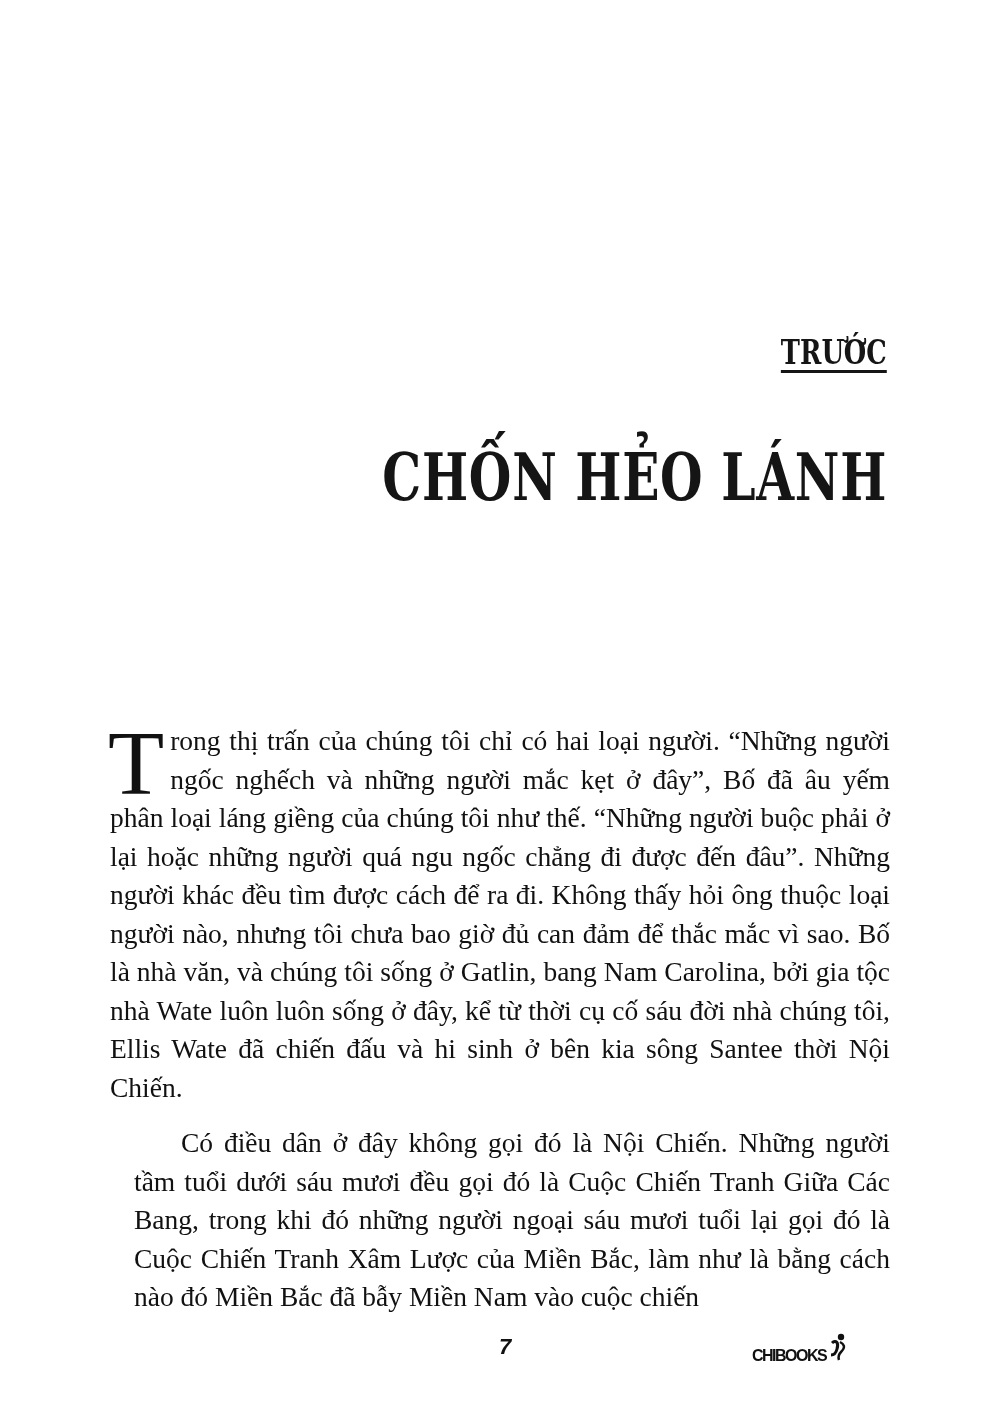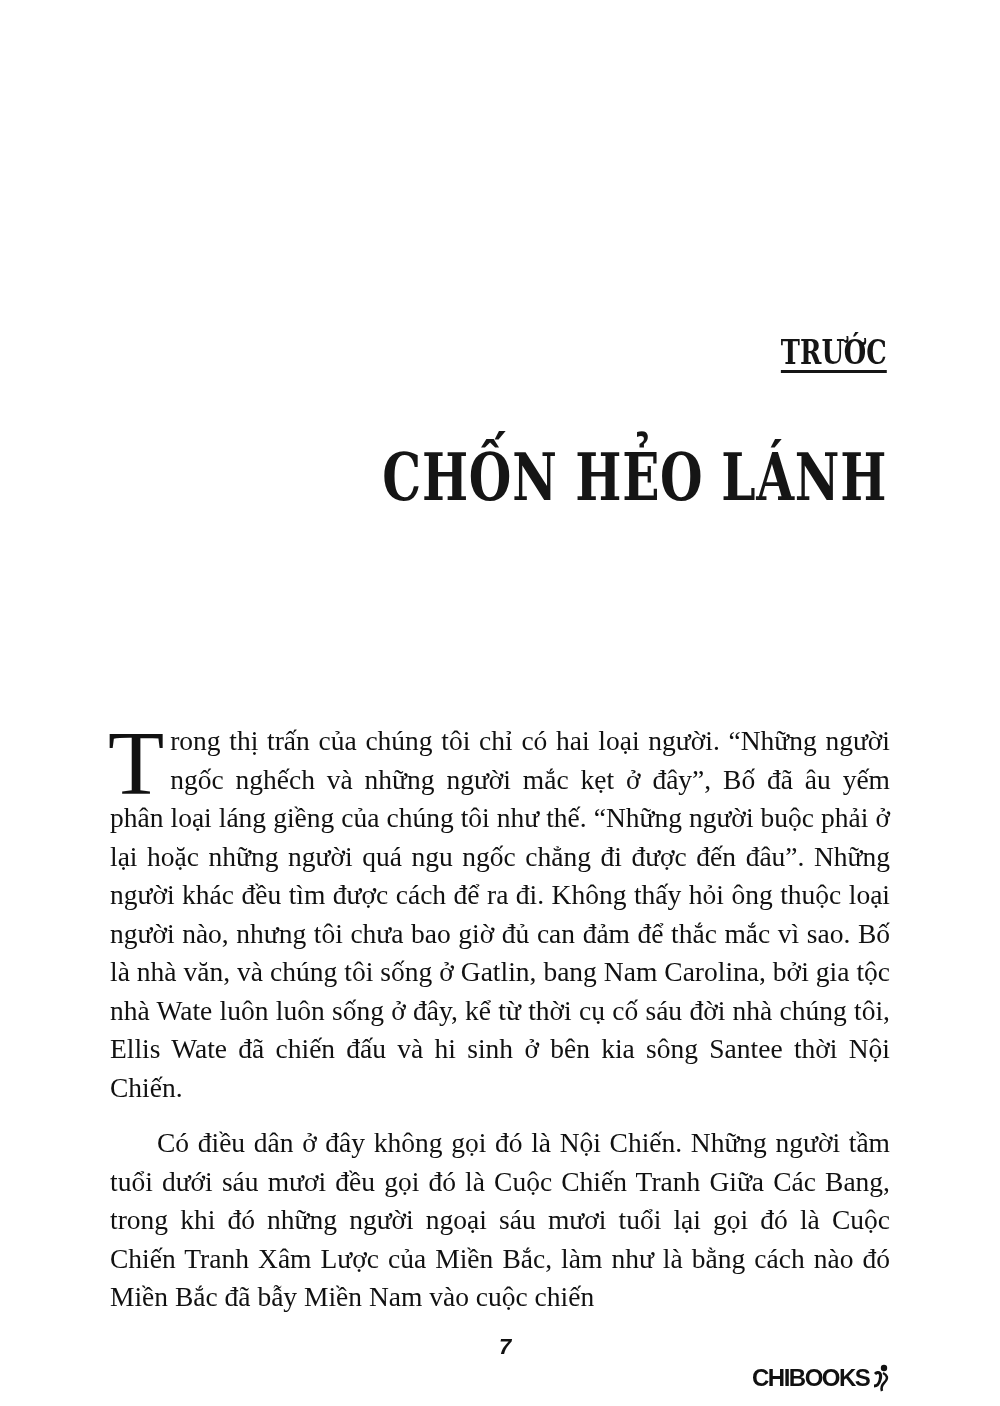--- a/index.html
+++ b/index.html
@@ -19,33 +19,33 @@
       position: absolute; right: 113px; top: 438px;
       font-family: "DejaVu Serif", serif; font-weight: bold; font-size: 66px;
       transform: scaleX(0.74); transform-origin: right top; white-space: nowrap;
       color: #151515; letter-spacing: 1px;
     }
     .body-text {
       position: absolute; left: 110px; top: 722px; width: 780px;
       font-size: 27.5px; line-height: 38.5px; text-align: justify;
     }
     .body-text p { margin: 0; }
-    .body-text p + p { margin-top: 17px; text-indent: 47px; }
+    .body-text p + p { margin-top: 17px; text-indent: 47px; margin-left: 24px; }
     .dropcap {
       float: left; font-size: 92px; line-height: 70px; margin: 6px 6px 0 -2px;
       font-family: "Liberation Serif", serif;
     }
     .page-number {
       position: absolute; left: 499px; top: 1334px;
       font-family: "Liberation Sans", sans-serif; font-weight: bold; font-style: italic; font-size: 22px;
     }
     .publisher-logo {
       position: absolute; left: 752px; top: 1333px;
-      font-family: "Liberation Sans", sans-serif; font-weight: bold; font-size: 24px;
-      letter-spacing: -1.5px; display: flex; align-items: flex-start; margin-top: 31px;
+      font-family: "Liberation Sans", sans-serif; font-weight: bold; font-size: 16px;
+      letter-spacing: -1.5px; display: flex; align-items: flex-end;
     }
     .logo-mark { margin-left: 2px; }
   </style>
 </head>
 <body>
 
 <div class="part-label">TRƯỚC</div>
 <div class="chapter-title">CHỐN HẺO LÁNH</div>
 
 <div class="body-text">

